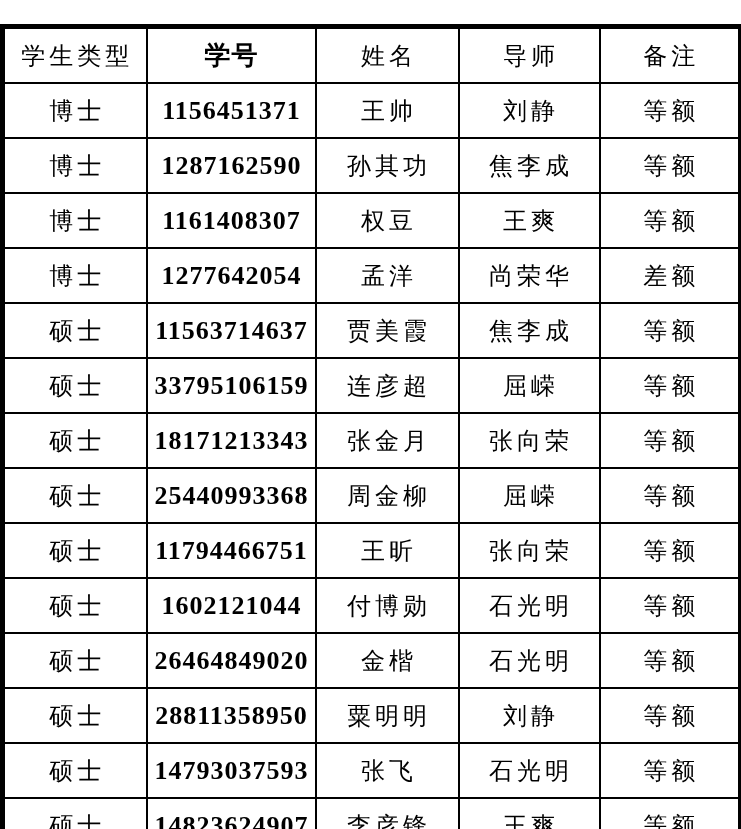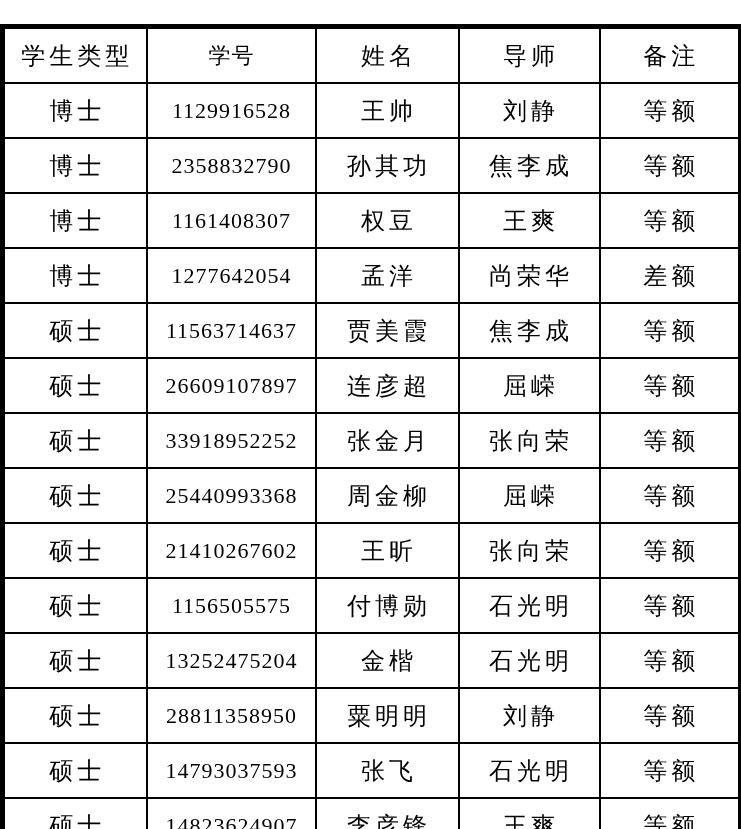--- a/index.html
+++ b/index.html
@@ -34,21 +34,22 @@
     font-weight: normal;
     letter-spacing: 4px;
     text-indent: 4px; 
     white-space: nowrap;
     overflow: hidden;
   }
   .cell.col1 {
     
     letter-spacing: 1px;
     text-indent: 1px;
-    font-size: 22px;
+    font-size: 26px;
+    font-weight: bold;
   }
   col.c0 { width: 143px; }
   col.c1 { width: 169px; }
   col.c2 { width: 143px; }
   col.c3 { width: 141px; }
   col.c4 { width: 140px; }
 </style>
 </head>
 <body>
 
@@ -66,28 +67,28 @@
           <th class="cell col0">学生类型</th>
           <th class="cell col1">学号</th>
           <th class="cell col2">姓名</th>
           <th class="cell col3">导师</th>
           <th class="cell col4">备注</th>
         </tr>
     </thead>
     <tbody>
         <tr>
           <td class="cell col0">博士</td>
-          <td class="cell col1">1129916528</td>
+          <td class="cell col1">1156451371</td>
           <td class="cell col2">王帅</td>
           <td class="cell col3">刘静</td>
           <td class="cell col4">等额</td>
         </tr>
         <tr>
           <td class="cell col0">博士</td>
-          <td class="cell col1">2358832790</td>
+          <td class="cell col1">1287162590</td>
           <td class="cell col2">孙其功</td>
           <td class="cell col3">焦李成</td>
           <td class="cell col4">等额</td>
         </tr>
         <tr>
           <td class="cell col0">博士</td>
           <td class="cell col1">1161408307</td>
           <td class="cell col2">权豆</td>
           <td class="cell col3">王爽</td>
           <td class="cell col4">等额</td>
@@ -101,56 +102,56 @@
         </tr>
         <tr>
           <td class="cell col0">硕士</td>
           <td class="cell col1">11563714637</td>
           <td class="cell col2">贾美霞</td>
           <td class="cell col3">焦李成</td>
           <td class="cell col4">等额</td>
         </tr>
         <tr>
           <td class="cell col0">硕士</td>
-          <td class="cell col1">26609107897</td>
+          <td class="cell col1">33795106159</td>
           <td class="cell col2">连彦超</td>
           <td class="cell col3">屈嵘</td>
           <td class="cell col4">等额</td>
         </tr>
         <tr>
           <td class="cell col0">硕士</td>
-          <td class="cell col1">33918952252</td>
+          <td class="cell col1">18171213343</td>
           <td class="cell col2">张金月</td>
           <td class="cell col3">张向荣</td>
           <td class="cell col4">等额</td>
         </tr>
         <tr>
           <td class="cell col0">硕士</td>
           <td class="cell col1">25440993368</td>
           <td class="cell col2">周金柳</td>
           <td class="cell col3">屈嵘</td>
           <td class="cell col4">等额</td>
         </tr>
         <tr>
           <td class="cell col0">硕士</td>
-          <td class="cell col1">21410267602</td>
+          <td class="cell col1">11794466751</td>
           <td class="cell col2">王昕</td>
           <td class="cell col3">张向荣</td>
           <td class="cell col4">等额</td>
         </tr>
         <tr>
           <td class="cell col0">硕士</td>
-          <td class="cell col1">1156505575</td>
+          <td class="cell col1">1602121044</td>
           <td class="cell col2">付博勋</td>
           <td class="cell col3">石光明</td>
           <td class="cell col4">等额</td>
         </tr>
         <tr>
           <td class="cell col0">硕士</td>
-          <td class="cell col1">13252475204</td>
+          <td class="cell col1">26464849020</td>
           <td class="cell col2">金楷</td>
           <td class="cell col3">石光明</td>
           <td class="cell col4">等额</td>
         </tr>
         <tr>
           <td class="cell col0">硕士</td>
           <td class="cell col1">28811358950</td>
           <td class="cell col2">粟明明</td>
           <td class="cell col3">刘静</td>
           <td class="cell col4">等额</td>

